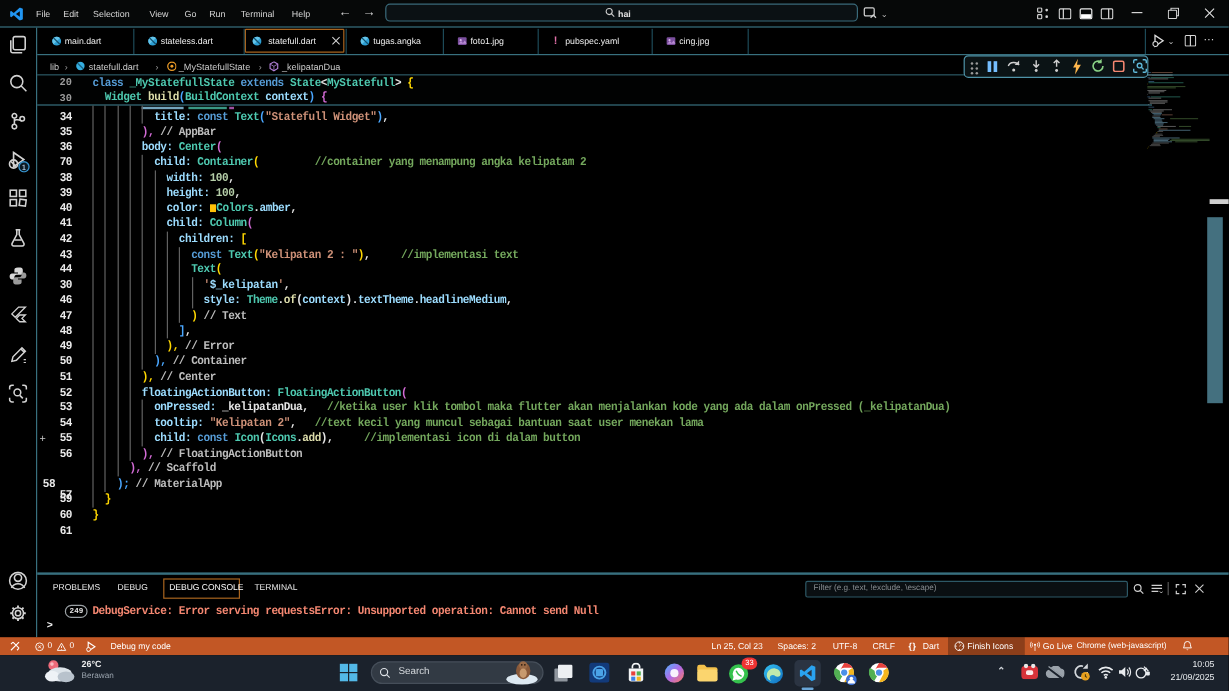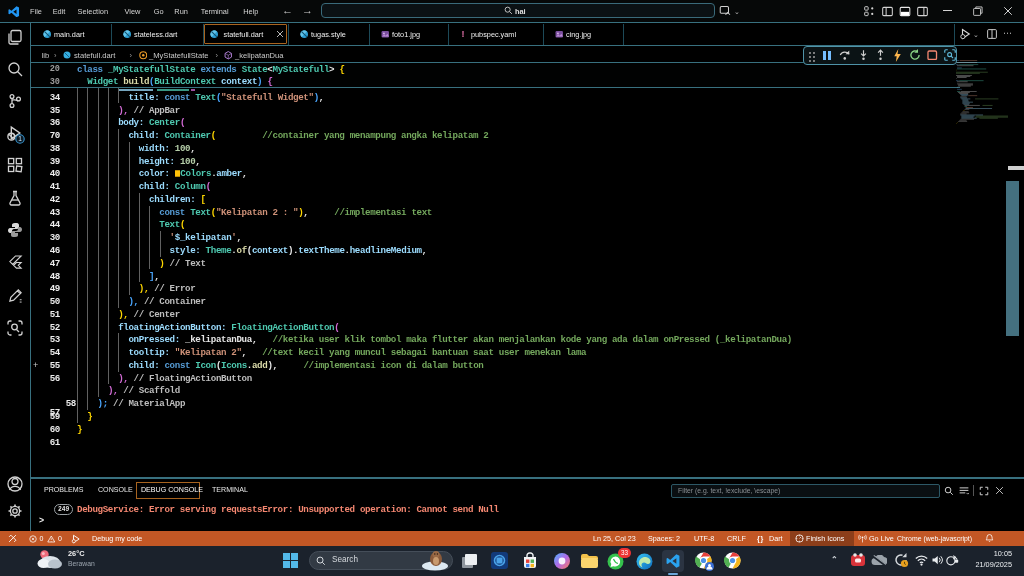--- a/index.html
+++ b/index.html
@@ -86,21 +86,21 @@
 <div class="a" style="left:203.5px;top:23.8px;width:83.0px;height:20.5px;border:1px solid #a8641f;border-radius:1px"></div>
 <svg class="a" style="left:276.0px;top:30px" width="8" height="8" viewBox="0 0 16 16">
     <path d="M2 2l12 12M14 2L2 14" stroke="#d8d8d8" stroke-width="1.7"></path>
   </svg>
 <div class="a" style="left:369.0px;top:23.5px;width:1px;height:21px;background:#1d4a58"></div>
 <svg class="a" style="left:299.5px;top:30px" width="8.5" height="8.5" viewBox="0 0 16 16">
     <circle cx="8" cy="8" r="7" fill="#2d9fd4"></circle>
     <path d="M8 1a7 7 0 0 0-7 7l14 0A7 7 0 0 0 8 1z" fill="#63c4ea" transform="rotate(-45 8 8)"></path>
     <path d="M13 13 3 3" stroke="#10506e" stroke-width="2"></path>
   </svg>
-<div class="a" style="left:311.0px;top:30px;color:#efefef;font-size:7.3px">tugas.style</div>
+<div class="a" style="left:311.0px;top:30px;color:#efefef;font-size:7.3px">tugas.angka</div>
 <div class="a" style="left:448.0px;top:23.5px;width:1px;height:21px;background:#1d4a58"></div>
 <svg class="a" style="left:380.5px;top:30px" width="8.5" height="8.5" viewBox="0 0 16 16">
     <rect x="1" y="2" width="14" height="12" rx="2" fill="#7b4f9e"></rect>
     <circle cx="5.5" cy="6.5" r="1.7" fill="#d8b4ea"></circle>
     <path d="M2 12l4-4 3 3 3-4 3 5z" fill="#b98bd4"></path>
   </svg>
 <div class="a" style="left:392.0px;top:30px;color:#efefef;font-size:7.3px">foto1.jpg</div>
 <div class="a" style="left:543.0px;top:23.5px;width:1px;height:21px;background:#1d4a58"></div>
 <div class="a" style="left:461.5px;top:29px;color:#e070a8;font-size:9px;font-weight:bold">!</div>
 <div class="a" style="left:471.0px;top:30px;color:#efefef;font-size:7.3px">pubspec.yaml</div>
@@ -203,21 +203,21 @@
 <div class="a ln" style="left:32px;top:333.3px">53</div>
 <div class="a mono cl" style="left:77px;top:333.3px"><span style="color:#e6e6e6">          </span><span style="color:#9CDCFE">onPressed: </span><span style="color:#e6e6e6">_kelipatanDua</span><span style="color:#e6e6e6">,</span><span style="color:#e6e6e6">   </span><span style="color:#74A85D">//ketika user klik tombol maka flutter akan menjalankan kode yang ada dalam onPressed (_kelipatanDua)</span></div>
 <div class="a ln" style="left:32px;top:346.1px">54</div>
 <div class="a mono cl" style="left:77px;top:346.1px"><span style="color:#e6e6e6">          </span><span style="color:#9CDCFE">tooltip: </span><span style="color:#CE9178">"Kelipatan 2"</span><span style="color:#e6e6e6">,</span><span style="color:#e6e6e6">   </span><span style="color:#74A85D">//text kecil yang muncul sebagai bantuan saat user menekan lama</span></div>
 <div class="a ln" style="left:32px;top:358.9px">55</div>
 <div class="a mono cl" style="left:77px;top:358.9px"><span style="color:#e6e6e6">          </span><span style="color:#9CDCFE">child: </span><span style="color:#569CD6">const </span><span style="color:#4EC9B0">Icon</span><span style="color:#e6e6e6">(</span><span style="color:#4EC9B0">Icons</span><span style="color:#e6e6e6">.</span><span style="color:#DCDCAA">add</span><span style="color:#e6e6e6">)</span><span style="color:#e6e6e6">,</span><span style="color:#e6e6e6">     </span><span style="color:#74A85D">//implementasi icon di dalam button</span></div>
 <div class="a ln" style="left:32px;top:371.6px">56</div>
 <div class="a mono cl" style="left:77px;top:371.6px"><span style="color:#e6e6e6">        </span><span style="color:#D36BD6">), </span><span style="color:#bdbdbd">// FloatingActionButton</span></div>
 <div class="a ln" style="left:32px;top:406px">57</div>
 <div class="a mono cl" style="left:77px;top:384.4px"><span style="color:#e6e6e6">      </span><span style="color:#D36BD6">), </span><span style="color:#bdbdbd">// Scaffold</span></div>
-<div class="a ln" style="left:48px;top:397.2px">58</div>
+<div class="a ln" style="left:18px;top:397.2px">58</div>
 <div class="a mono cl" style="left:77px;top:397.2px"><span style="color:#e6e6e6">    </span><span style="color:#4aa7ff">); </span><span style="color:#bdbdbd">// MaterialApp</span></div>
 <div class="a ln" style="left:32px;top:409.9px">59</div>
 <div class="a mono cl" style="left:77px;top:409.9px"><span style="color:#e6e6e6">  </span><span style="color:#FFD700">}</span></div>
 <div class="a ln" style="left:32px;top:422.7px">60</div>
 <div class="a mono cl" style="left:77px;top:422.7px"><span style="color:#e6e6e6"></span><span style="color:#FFD700">}</span></div>
 <div class="a ln" style="left:32px;top:435.5px">61</div>
 <div class="a" style="left:33px;top:360.4px;color:#c8c8c8;font-size:9px">+</div>
 <svg class="a" style="left:956px;top:58px" width="54" height="80" viewBox="0 0 54 80">
     <rect x="0.00" y="2.00" width="3.18" height="0.8" fill="#569CD6" opacity="0.45"></rect>
     <rect x="3.71" y="2.00" width="17.49" height="0.8" fill="#CE9178" opacity="0.45"></rect>
@@ -377,21 +377,21 @@
     <path d="M2.5 14a6 6 0 0 1 11 0" style="fill:none;stroke:#d2d2d2;stroke-width:1.3"></path>
     <circle cx="8" cy="8" r="7" style="fill:none;stroke:#d2d2d2;stroke-width:1.3"></circle>
   </svg>
 <svg class="a" style="left:7px;top:503px" width="16" height="16" viewBox="0 0 16 16">
     <circle cx="8" cy="8" r="2.2" style="fill:none;stroke:#d2d2d2;stroke-width:1.3"></circle>
     <path d="M8 1.5v2M8 12.5v2M1.5 8h2M12.5 8h2M3.4 3.4l1.4 1.4M11.2 11.2l1.4 1.4M12.6 3.4l-1.4 1.4M4.8 11.2l-1.4 1.4" stroke="#d2d2d2" stroke-width="1.6"></path>
     <circle cx="8" cy="8" r="4.6" style="fill:none;stroke:#d2d2d2;stroke-width:1.3"></circle>
   </svg>
 <div class="a" style="left:31px;top:477.2px;width:993px;height:1.4px;background:#38707f"></div>
 <div class="a" style="left:44px;top:485.5px;color:#e8e8e8;font-size:7.1px">PROBLEMS</div>
-<div class="a" style="left:98px;top:485.5px;color:#e8e8e8;font-size:7.1px">CONSOLE</div>
+<div class="a" style="left:98px;top:485.5px;color:#e8e8e8;font-size:7.1px">DEBUG</div>
 <div class="a" style="left:212px;top:485.5px;color:#e8e8e8;font-size:7.1px">TERMINAL</div>
 <div class="a" style="left:136px;top:481.5px;width:64px;height:17px;border:1px solid #a8641f"></div>
 <div class="a" style="left:141px;top:485.5px;color:#fff;font-size:7.1px">DEBUG CONSOLE</div>
 <div class="a" style="left:671px;top:484px;width:269px;height:13.5px;background:#0a0f12;border:1px solid #2d5866;border-radius:2px"></div>
 <div class="a" style="left:678px;top:486.5px;color:#8a8f93;font-size:6.8px">Filter (e.g. text, !exclude, \escape)</div>
 <svg class="a" style="left:944px;top:486px" width="10" height="10" viewBox="0 0 16 16">
     <circle cx="6.5" cy="6.5" r="4.5" fill="none" stroke="#cfcfcf" stroke-width="1.6"></circle>
     <line x1="10" y1="10" x2="14" y2="14" stroke="#cfcfcf" stroke-width="1.6"></line>
   </svg>
 <svg class="a" style="left:959px;top:486px" width="10" height="10" viewBox="0 0 16 16">

